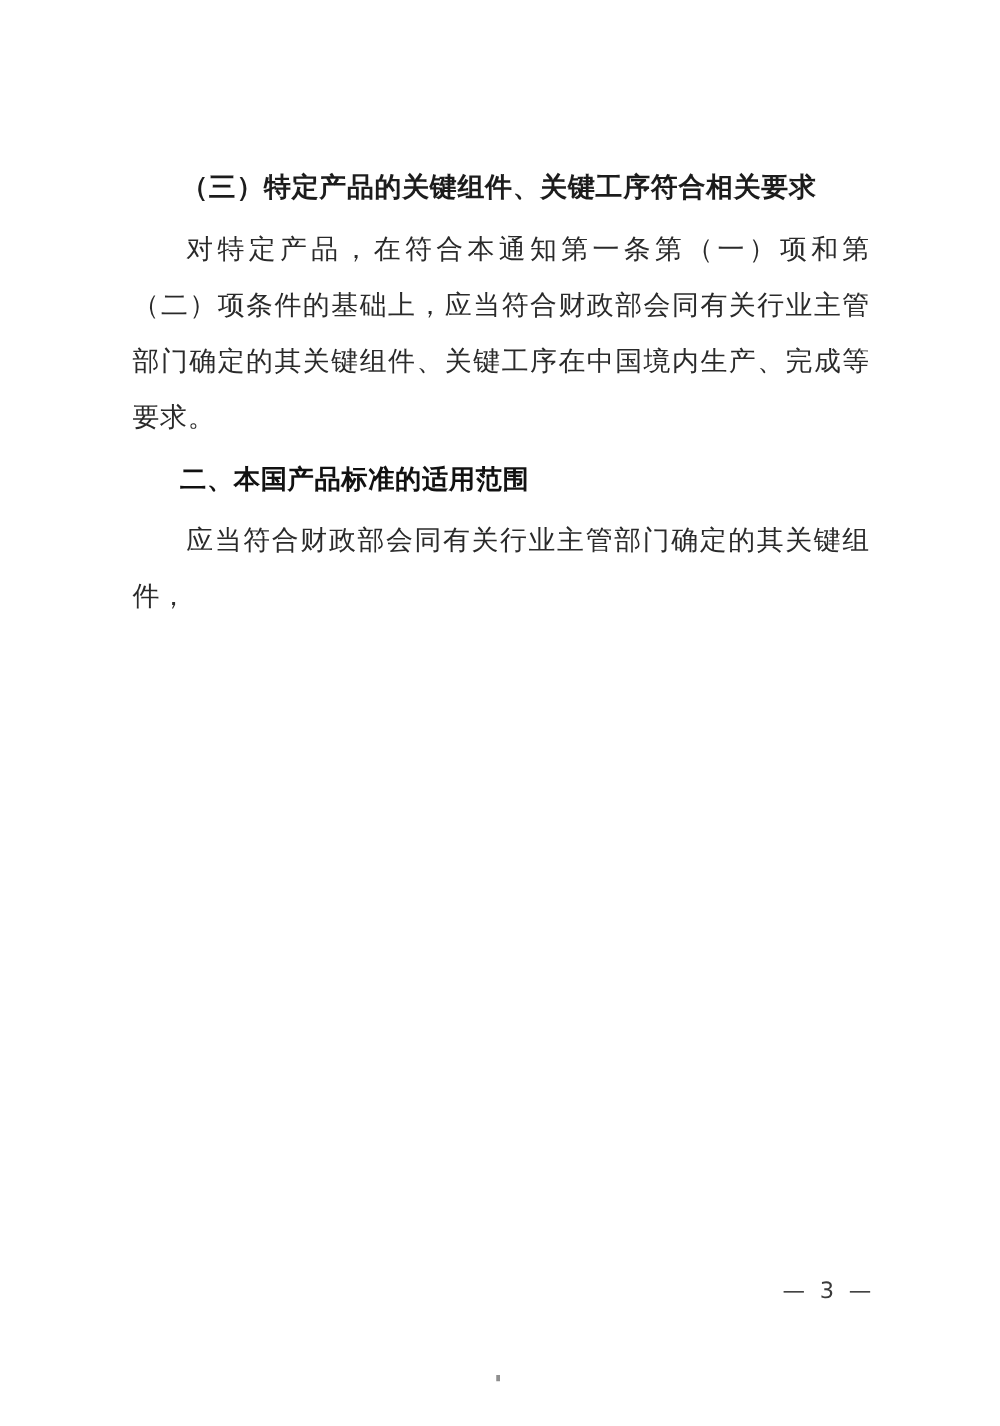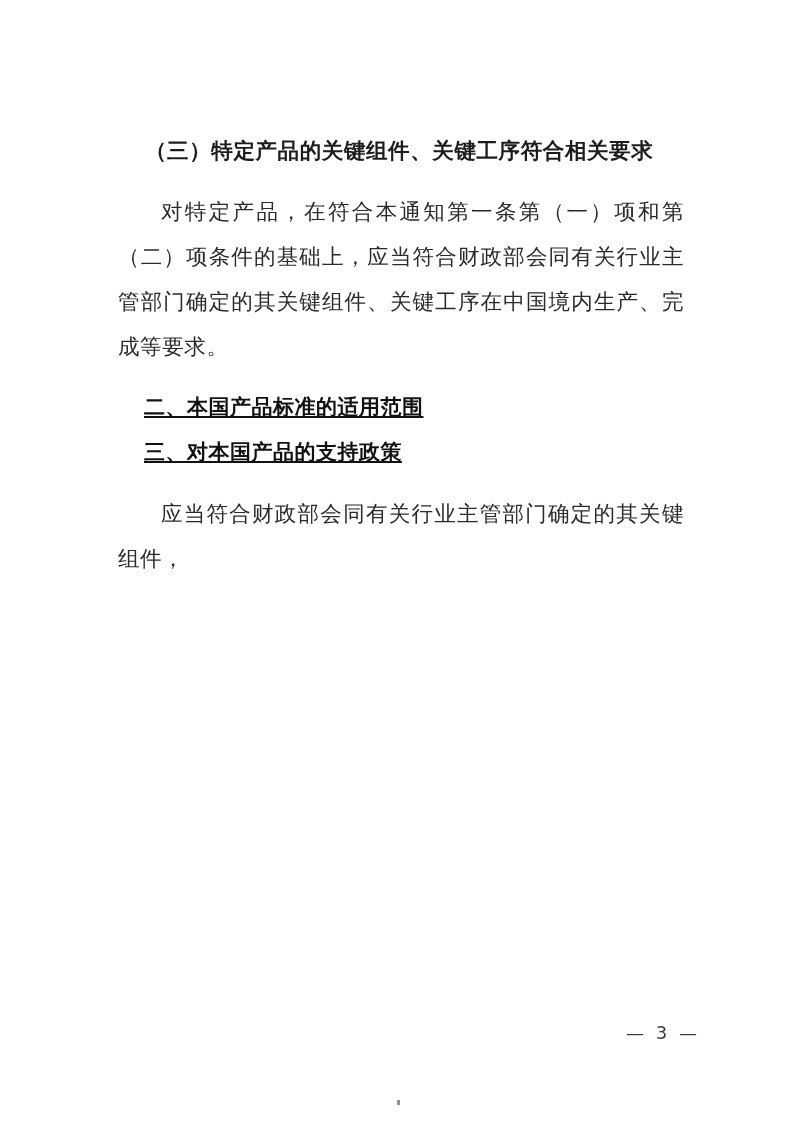--- a/index.html
+++ b/index.html
@@ -26,21 +26,21 @@
   }
   
   .para {
     font-family: "DejaVu Serif", "Liberation Serif", serif;
     font-size: 21.5px;
     line-height: 45px;
     color: #2a2a2a;
     text-align: justify;
     text-align-last: left;
     text-justify: inter-character;
-    margin: 16px;
+    margin: 4px;
     text-indent: 2em;
     letter-spacing: 0.6px;
     word-break: break-all;
   }
   
   .subhead {
     font-family: "DejaVu Serif", "Liberation Serif", serif;
     font-size: 21.5px;
     line-height: 45px;
     color: #1c1c1c;
@@ -52,21 +52,20 @@
   
   .section-head {
     font-family: "DejaVu Sans", "Liberation Sans", sans-serif;
     font-size: 21px;
     line-height: 45px;
     color: #111111;
     font-weight: bold;
     margin: 0;
     text-indent: 2em;
     letter-spacing: 0.5px;
-    text-decoration: underline;
   }
   .footer {
     position: absolute;
     left: 0;
     top: 1022px;
     width: 700px;
     text-align: right;
     font-family: "DejaVu Sans", "Liberation Sans", sans-serif;
     font-size: 18px;
     color: #3a3a3a;
@@ -90,21 +89,20 @@
   <div class="content">
 
     <p class="subhead">（三）特定产品的关键组件、关键工序符合相关要求</p>
 
     <p class="para">对特定产品，在符合本通知第一条第（一）项和第（二）项条件的基础上，应当符合财政部会同有关行业主管部门确定的其关键组件、关键工序在中国境内生产、完成等要求。</p>
 
 
     <p class="section-head">二、本国产品标准的适用范围</p>
 
 
-    <p class="section-head">三、对本国产品的支持政策</p>
 
     <p class="para">应当符合财政部会同有关行业主管部门确定的其关键组件，</p>
 
   </div>
 
   <div class="footer">— 3 —</div>
 
   <div class="scan-dot"></div>
 
 </div>

